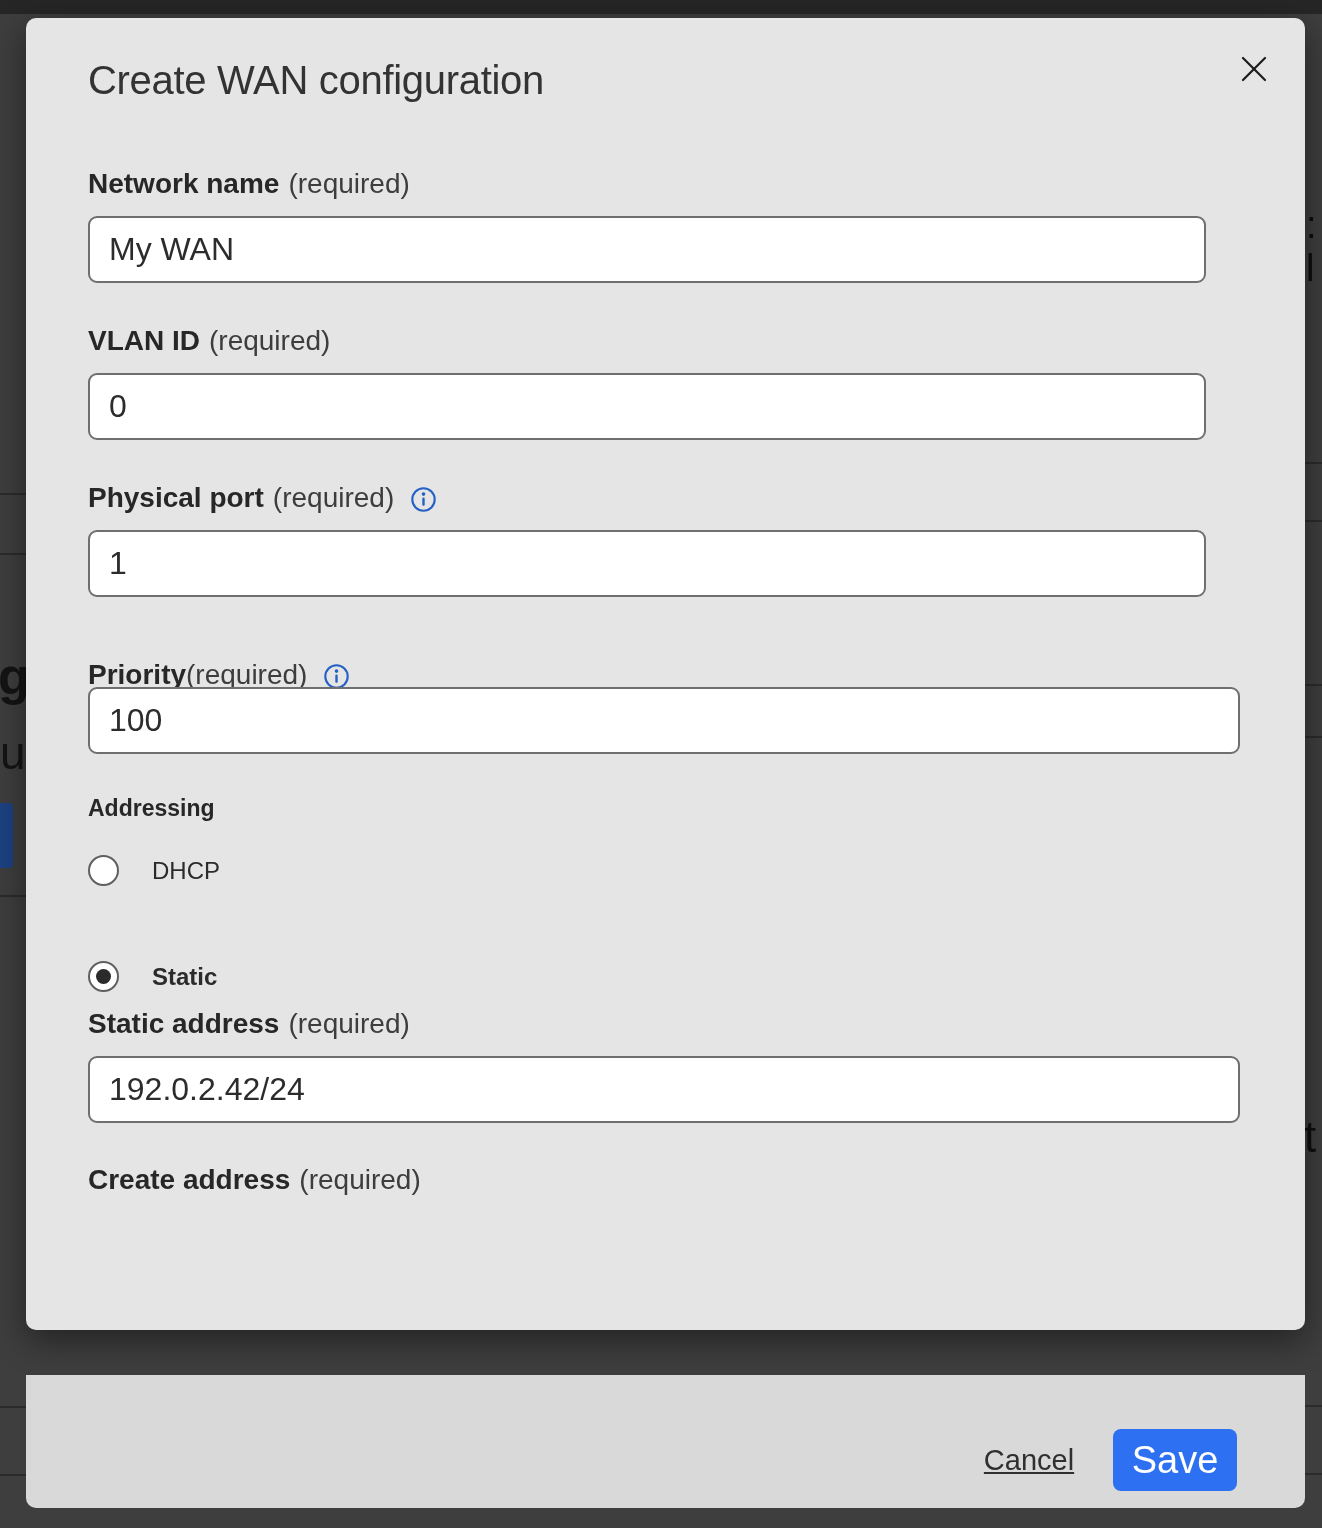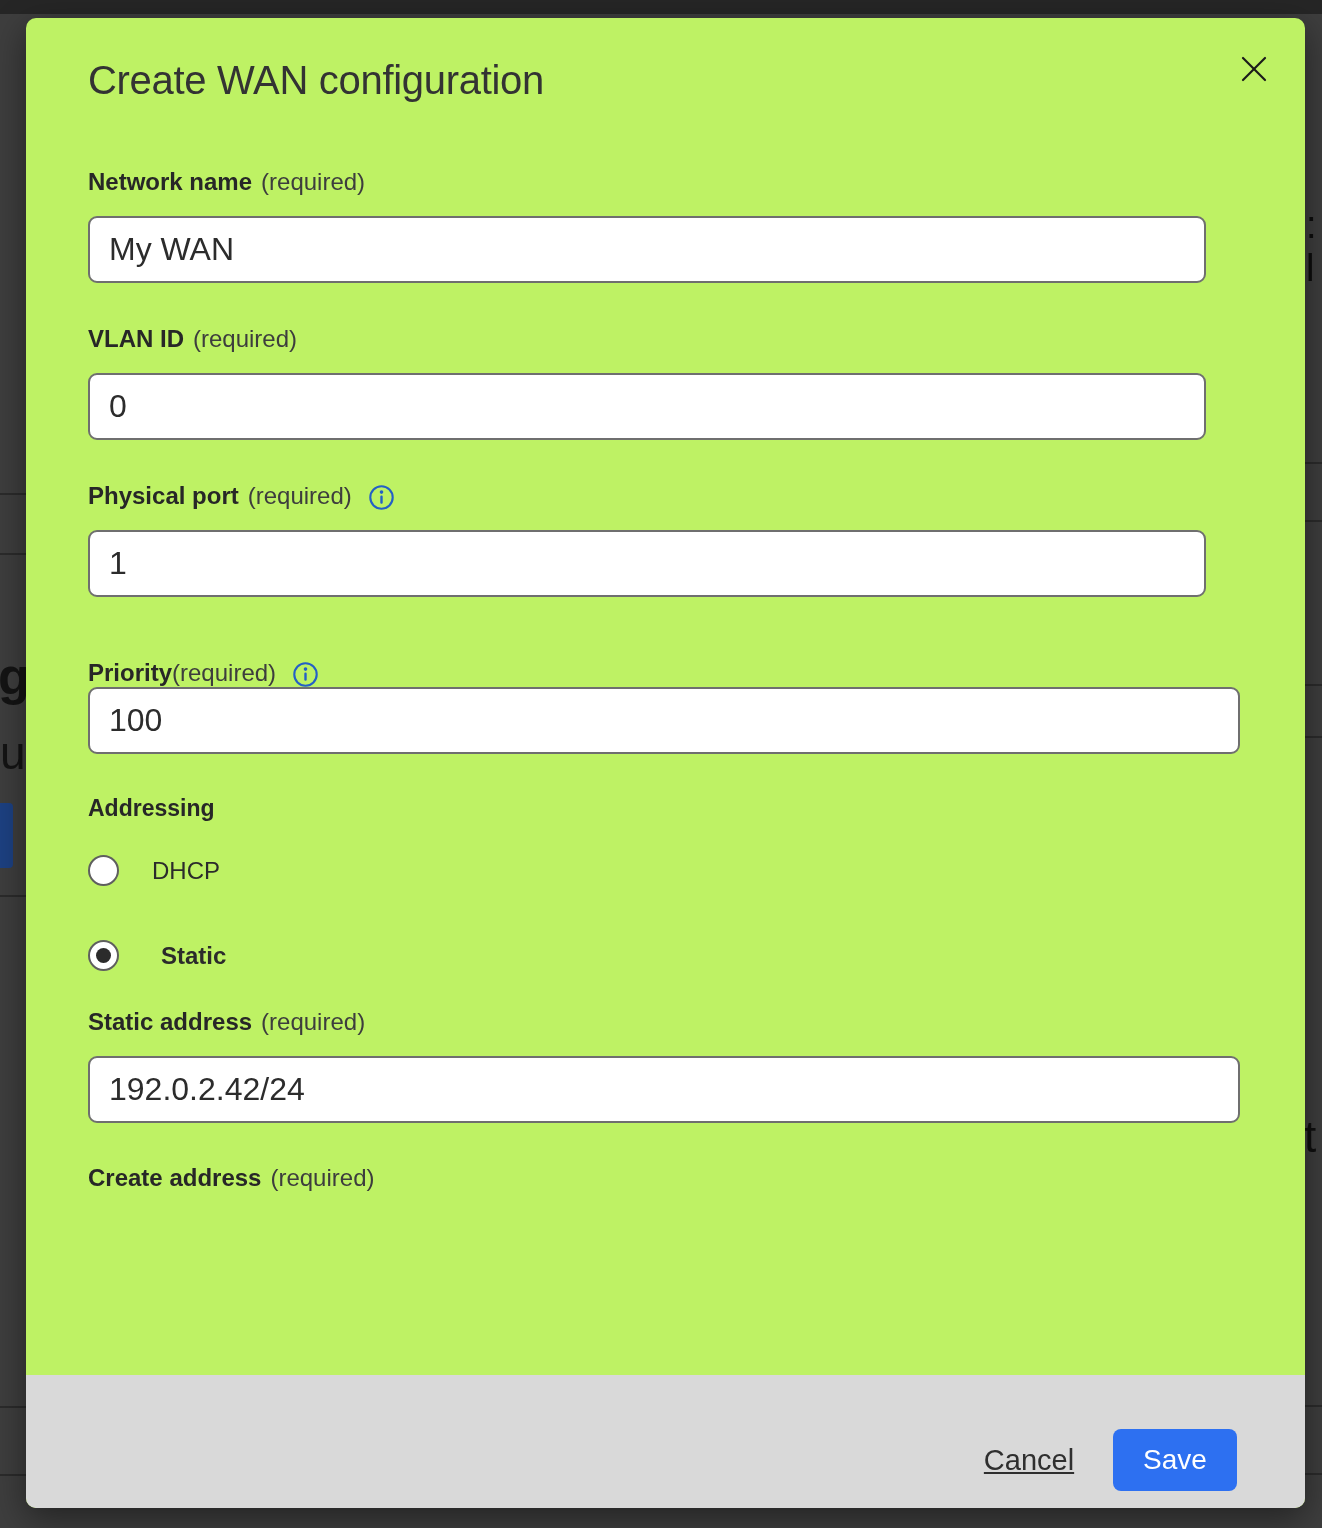--- a/index.html
+++ b/index.html
@@ -25,35 +25,35 @@
   .bl5{left:0;top:1474px;width:26px;}
   .br1{left:1305px;top:462px;width:17px;}
   .br2{left:1305px;top:520px;width:17px;}
   .br3{left:1305px;top:684px;width:17px;}
   .br4{left:1305px;top:736px;width:17px;}
   .br5{left:1305px;top:1405px;width:17px;}
   .br6{left:1305px;top:1473px;width:17px;}
 
   
   .modal{
-    position:absolute;z-index:5;left:26px;top:18px;width:1279px;height:1490px;
-    background:#bef264;border-radius:10px;
+    position:absolute;z-index:5;left:26px;top:18px;width:1279px;height:1312px;
+    background:#e5e5e5;border-radius:10px;
     box-shadow:0 10px 34px rgba(0,0,0,0.45);
   }
   .modal-title{
     position:absolute;left:62px;top:40px;
     font-size:40px;font-weight:400;color:#333333;letter-spacing:-0.3px;
   }
   .close-btn{
     position:absolute;left:1203px;top:26px;width:50px;height:50px;
     background:none;border:none;cursor:pointer;padding:0;
     display:flex;align-items:center;justify-content:center;
   }
   .label{
-    position:absolute;left:62px;font-size:24px;color:#272727;
+    position:absolute;left:62px;font-size:28px;color:#272727;
     display:flex;align-items:center;white-space:pre;
   }
   .lb{font-weight:700;}
   .req{font-weight:400;color:#3d3d3d;margin-left:9px;}
   .nogap .req{margin-left:0;}
   .info-ic{margin-left:16px;display:inline-flex;position:relative;top:1px;}
   .row-l1{top:150px;} .row-l2{top:307px;} .row-l3{top:464px;}
   .row-l4{top:621px;margin-top:20px;} .row-l5{top:990px;} .row-l6{top:1146px;}
 
   .tinput{
@@ -71,21 +71,21 @@
     border:2px solid #2d70f1;
     box-shadow:0 0 0 3px #ffffff,0 0 0 6px #2d70f1;
   }
   .caret{display:inline-block;width:2px;height:32px;background:#1b1b1b;margin-left:2px;}
 
   .section-heading{
     position:absolute;left:62px;top:777px;
     font-size:23px;font-weight:700;color:#272727;
   }
   .radio-row{position:absolute;left:62px;display:flex;align-items:center;cursor:pointer;}
-  .row-r1{top:837px;} .row-r2{top:922px;gap:9px;}
+  .row-r1{top:837px;} .row-r2{top:943px;}
   .radio{
     width:31px;height:31px;border:2px solid #5f5f5f;border-radius:50%;
     box-sizing:border-box;background:#fff;display:flex;align-items:center;justify-content:center;
     flex:none;
   }
   .dot{width:15px;height:15px;border-radius:50%;background:#2b2b2b;display:none;}
   .radio-row.checked .dot{display:block;}
   .radio-label{margin-left:33px;font-size:24px;color:#2b2b2b;}
   .radio-row.checked .radio-label{font-weight:700;}
 
@@ -94,21 +94,21 @@
     background:#d9d9d9;border-radius:0 0 10px 10px;
   }
   .btn-cancel{
     position:absolute;left:938px;top:54px;width:130px;height:62px;
     background:none;border:none;font-family:inherit;
     font-size:29px;color:#2f2f2f;cursor:pointer;text-align:center;text-decoration:underline;
   }
   .btn-save{
     position:absolute;left:1087px;top:54px;width:124px;height:62px;
     background:#2d70f1;border:none;border-radius:8px;
-    font-family:inherit;font-size:28px;color:#ffffff;cursor:pointer;
+    font-family:inherit;font-size:38px;color:#ffffff;cursor:pointer;
   }
 </style>
 </head>
 <body>
 
 <div class="topband"></div>
 <div class="frag frag-g">g</div>
 <div class="frag frag-u">u</div>
 <div class="frag frag-t">t</div>
 <div class="frag frag-colon">: l</div>

